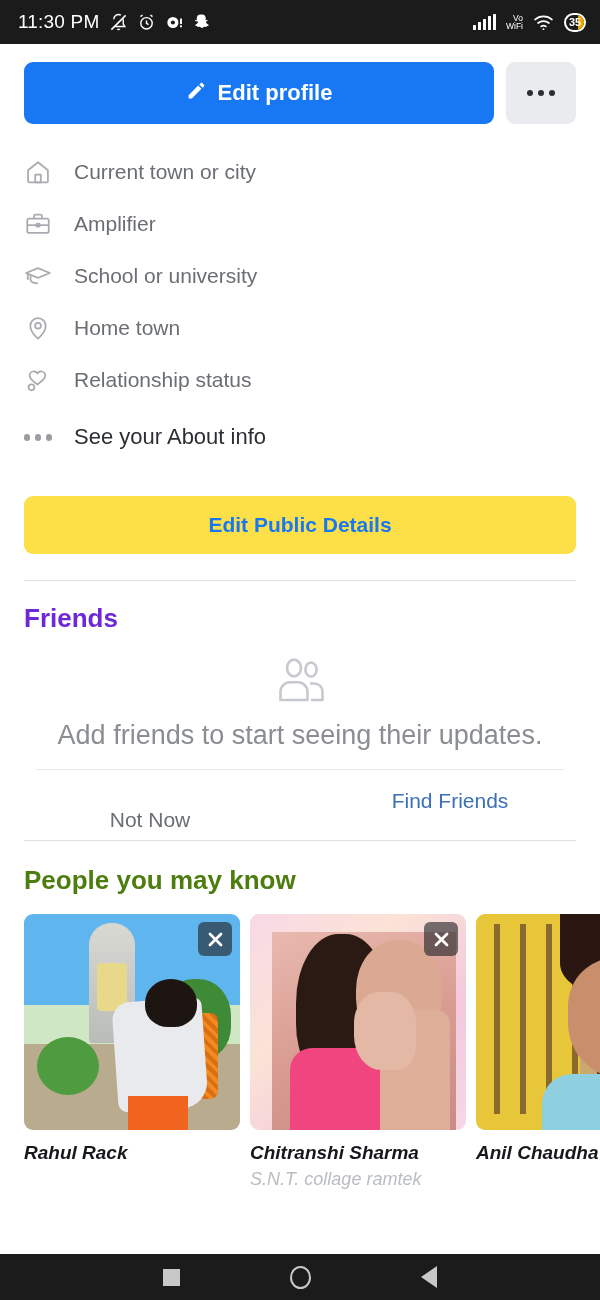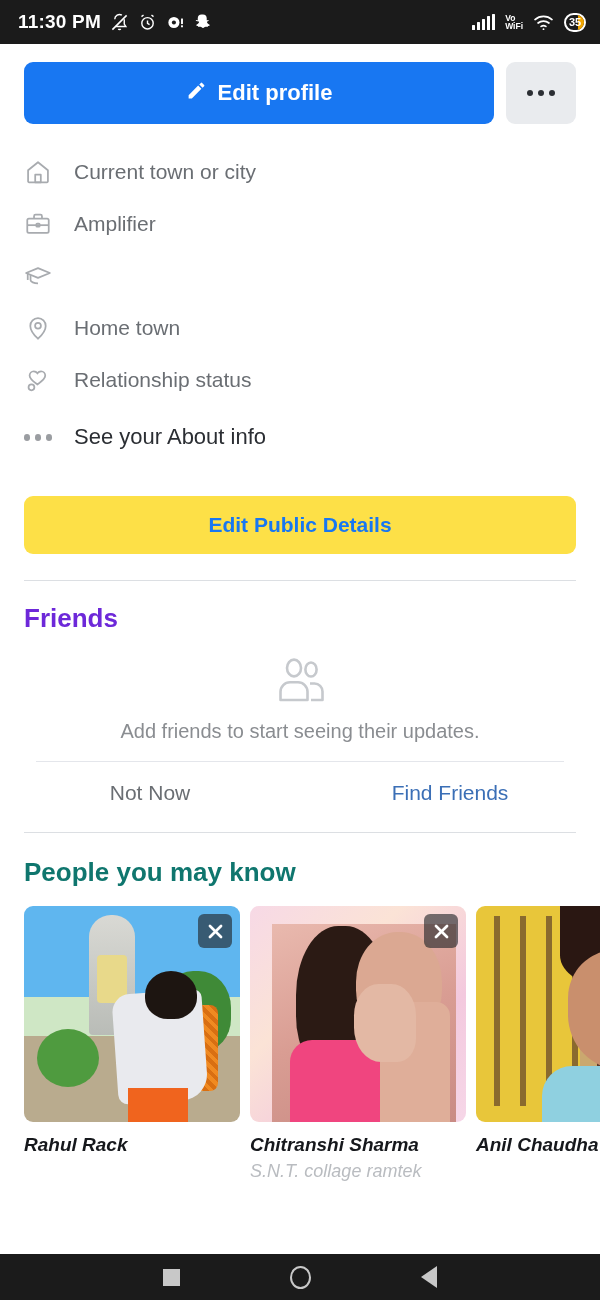--- a/index.html
+++ b/index.html
@@ -11,32 +11,32 @@
     position:relative;
   }
 
   
   .statusbar {
     height:44px; background:#1b1b1b; color:#ffffff;
     display:flex; align-items:center; justify-content:space-between;
     padding:0 14px 0 18px;
   }
   .sb-left { display:flex; align-items:center; gap:9px; }
-  .sb-time { font-size:19px; font-weight:bold; letter-spacing:.2px; }
+  .sb-time { font-size:19px; font-weight:normal; letter-spacing:.2px; }
   .sb-right { display:flex; align-items:center; gap:10px; }
   .sb-ico { display:flex; align-items:center; }
 
   
   .bars { display:flex; align-items:flex-end; gap:2px; height:16px; }
   .bars i { width:3px; background:#fff; display:block; border-radius:.5px; }
   .bars i:nth-child(1){height:5px}.bars i:nth-child(2){height:8px}
   .bars i:nth-child(3){height:11px}.bars i:nth-child(4){height:14px}
   .bars i:nth-child(5){height:16px}
 
-  .volte { font-size:8.5px; line-height:8.5px; font-weight:bold; text-align:left; }
+  .volte { font-size:8.5px; line-height:8.5px; font-weight:normal; text-align:right; }
 
   .battery {
     width:22px; height:19px; border:2px solid #fff; border-radius:10px;
     position:relative; display:flex; align-items:center; justify-content:center;
     overflow:hidden;
   }
   .battery .bfill {
     position:absolute; right:0; top:0; bottom:0; width:36%;
     background:#f0a500;
   }
@@ -83,33 +83,33 @@
   }
 
   .divider { height:1px; background:#dcdfe3; margin:26px 24px 0 24px; }
 
   
   .sec-title { font-size:26px; font-weight:bold; color:#6d28d9; padding:22px 24px 0 24px; }
 
   .friends-empty { padding:22px 0 0 0; text-align:center; }
   .friends-ico { display:flex; justify-content:center; color:#c6c9cd; }
   .friends-ico svg { width:60px; height:48px; display:block; }
-  .friends-msg { font-size:20px; color:#8a8d91; margin-top:16px; }
+  .friends-msg { font-size:27px; color:#8a8d91; margin-top:16px; }
 
   .fr-divider { height:1px; background:#e4e6eb; margin:18px 36px 0 36px; }
   .fr-actions { display:flex; }
   .fr-btn {
     flex:1; height:62px; display:flex; align-items:center; justify-content:center;
     font-size:21px; cursor:pointer;
   }
-  .fr-btn.neutral { color:#6a6e73; }
+  .fr-btn.neutral { color:#6a6e73;align-items:flex-end; }
   .fr-btn.primary { color:#3b6fb6; }
 
   
-  .pymk-title { font-size:26px; font-weight:bold; color:#0f766e; padding:24px 24px 0 24px; }
+  .pymk-title { font-size:26px; font-weight:bold; color:#4d7c0f; padding:24px 24px 0 24px; }
   .pymk-strip {
     display:flex; gap:10px; padding:18px 0 0 24px; overflow:hidden;font-style:italic;
   }
   .pymk-card { width:216px; flex:none; }
   .pymk-photo {
     width:216px; height:216px; border-radius:9px; position:relative; overflow:hidden;
   }
   .pymk-x {
     position:absolute; top:8px; right:8px; width:34px; height:34px;
     background:rgba(32,35,39,.62); border-radius:6px;
@@ -280,20 +280,21 @@
     </div>
 
     <div class="info-row">
       <span class="info-ico">
         <svg viewBox="0 0 24 24" fill="none" stroke="#a8abaf" stroke-width="1.5" stroke-linejoin="round">
           <path d="M1.8 9.4 12 5.2l10.2 4.2L12 13.6z"></path>
           <path d="M5.6 11.2v4.2c0 1.6 2.9 2.9 6.4 2.9"></path>
           <line x1="3.2" y1="10" x2="3.2" y2="15.4"></line>
         </svg>
       </span>
+      <span class="info-label">School or university</span>
     </div>
 
     <div class="info-row">
       <span class="info-ico">
         <svg viewBox="0 0 24 24" fill="none" stroke="#a8abaf" stroke-width="1.5">
           <path d="M12 21.2s6.6-6.2 6.6-11A6.6 6.6 0 0 0 5.4 10.2c0 4.8 6.6 11 6.6 11z"></path>
           <circle cx="12" cy="10" r="2.5"></circle>
         </svg>
       </span>
       <span class="info-label">Home town</span>

